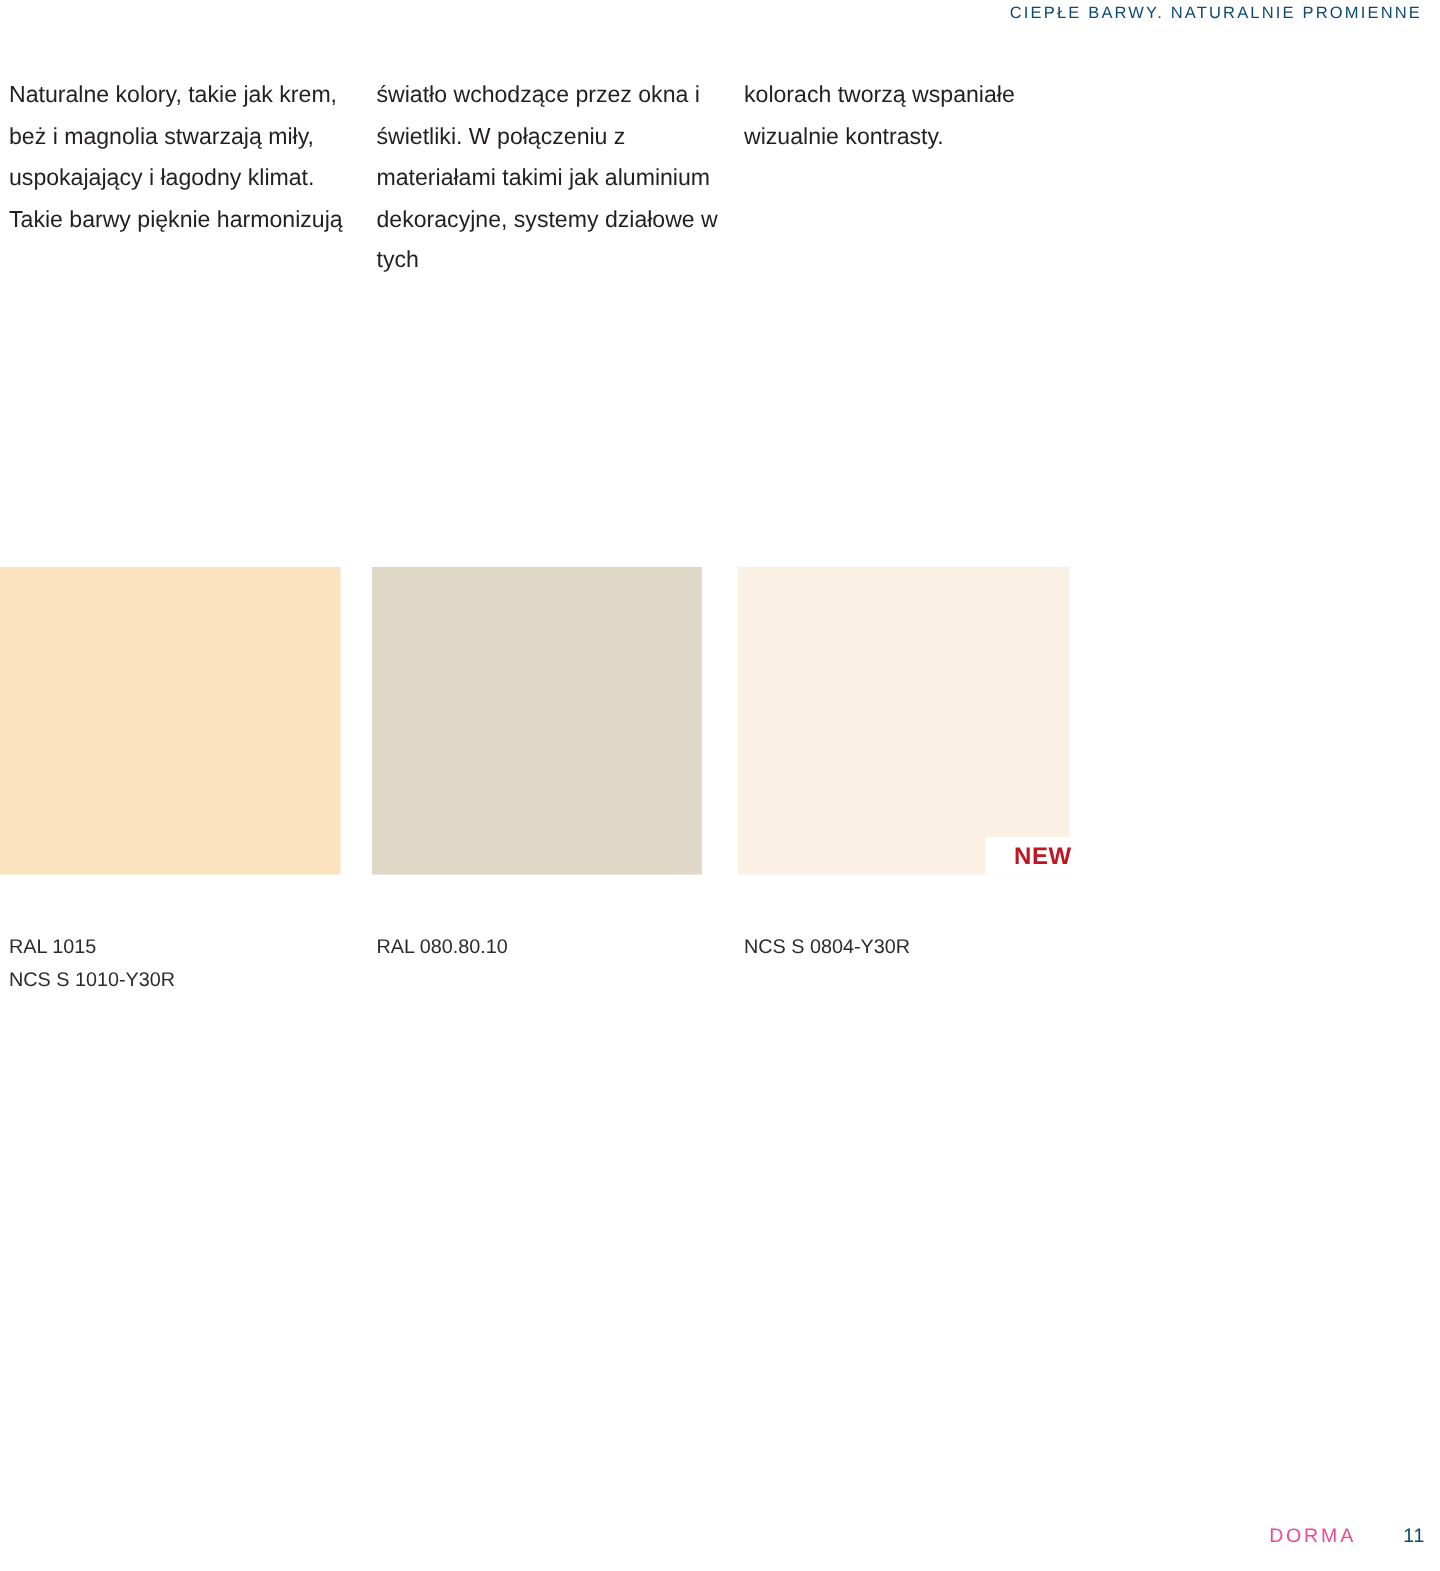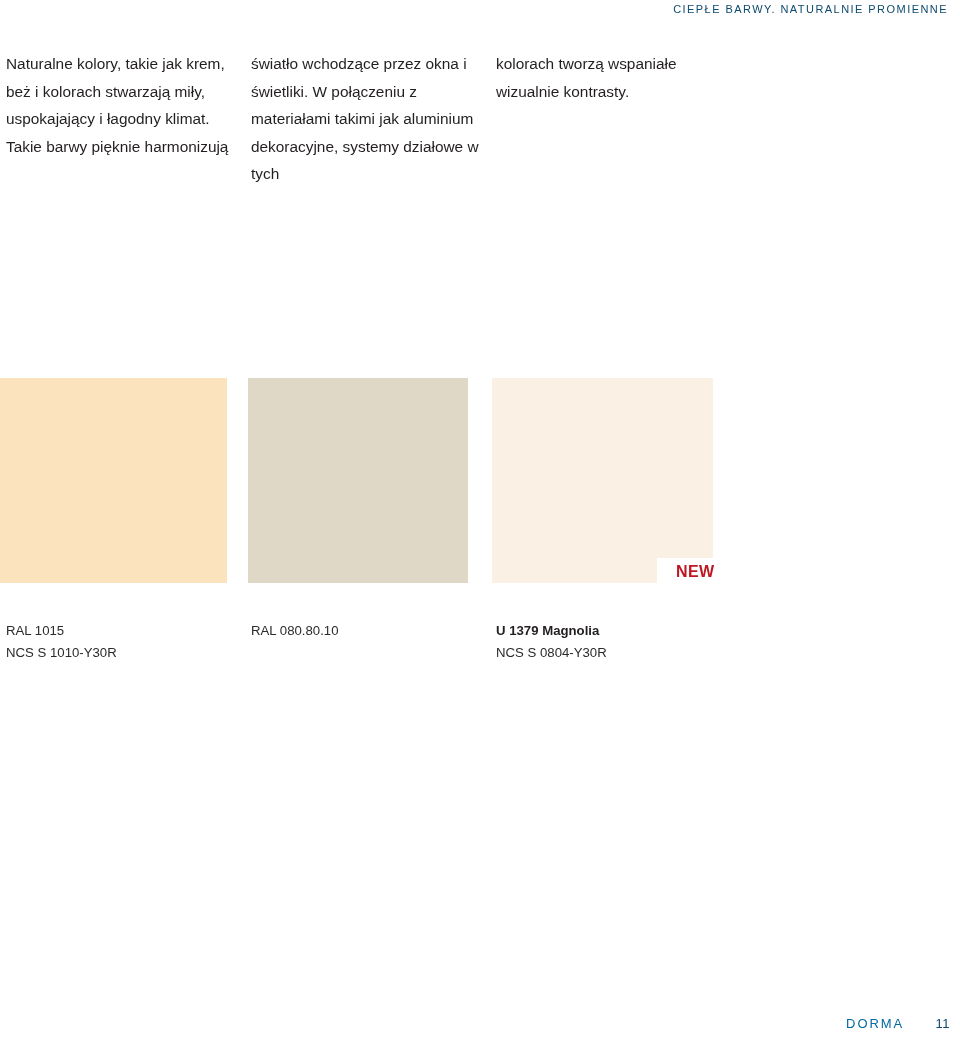--- a/index.html
+++ b/index.html
@@ -136,42 +136,42 @@
     right: 10px;
     width: 400px;
     height: 22px;
   }
   .footer-brand {
     position: absolute;
     right: 46px;
     top: 0;
     font-size: 13px;
     letter-spacing: 1.9px;
-    color: #0369a1;
+    color: #ec4899;
   }
   .footer-page {
     position: absolute;
     right: 0;
     top: 0;
     font-size: 13px;
     letter-spacing: 0.5px;
     color: #0c4a6e;
   }
 </style>
 </head>
 <body>
 
 <div class="page-header">
   <div class="header-title">CIEPŁE BARWY. NATURALNIE PROMIENNE</div>
   <div class="header-rule"></div>
 </div>
 
 <div class="intro">
   <div class="intro-col col-1">
-    <p>Naturalne kolory, takie jak krem, beż i kolorach stwarzają miły, uspokajający i łagodny klimat. Takie barwy pięknie harmonizują</p>
+    <p>Naturalne kolory, takie jak krem, beż i magnolia stwarzają miły, uspokajający i łagodny klimat. Takie barwy pięknie harmonizują</p>
   </div>
   <div class="intro-col col-2">
     <p>światło wchodzące przez okna i świetliki. W połączeniu z materiałami takimi jak aluminium dekoracyjne, systemy działowe w tych</p>
   </div>
   <div class="intro-col col-3">
     <p>kolorach tworzą wspaniałe wizualnie kontrasty.</p>
   </div>
 </div>
 
 <div class="swatch-band">
@@ -186,21 +186,20 @@
 
 <div class="captions">
   <div class="caption cap-1">
     <span class="cap-code">RAL 1015</span>
     <span class="cap-code">NCS S 1010-Y30R</span>
   </div>
   <div class="caption cap-2">
     <span class="cap-code">RAL 080.80.10</span>
   </div>
   <div class="caption cap-3">
-    <span class="cap-name">U 1379 Magnolia</span>
     <span class="cap-code">NCS S 0804-Y30R</span>
     <span class="cap-code"></span>
   </div>
 </div>
 
 <div class="page-footer">
   <div class="footer-brand">DORMA</div>
   <div class="footer-page">11</div>
 </div>
 

